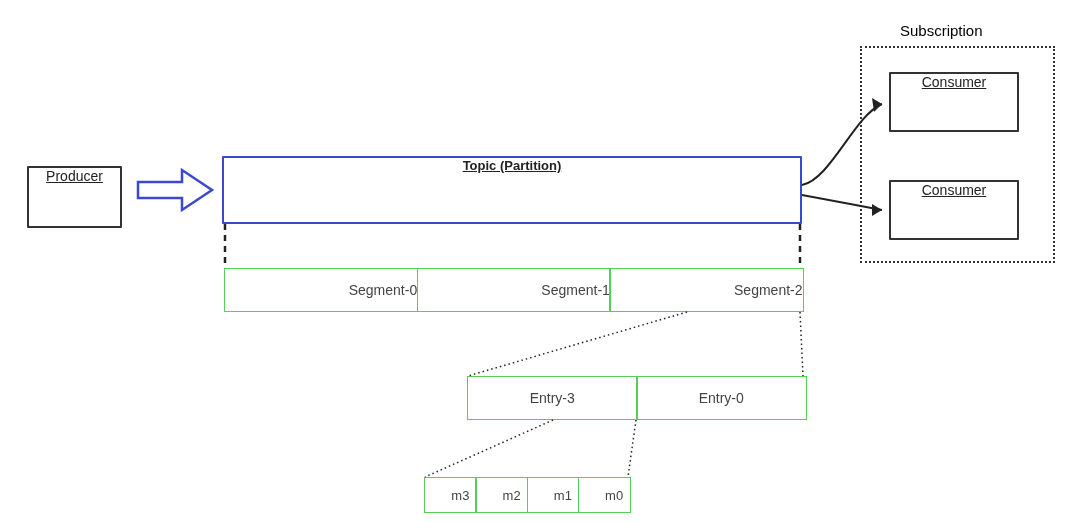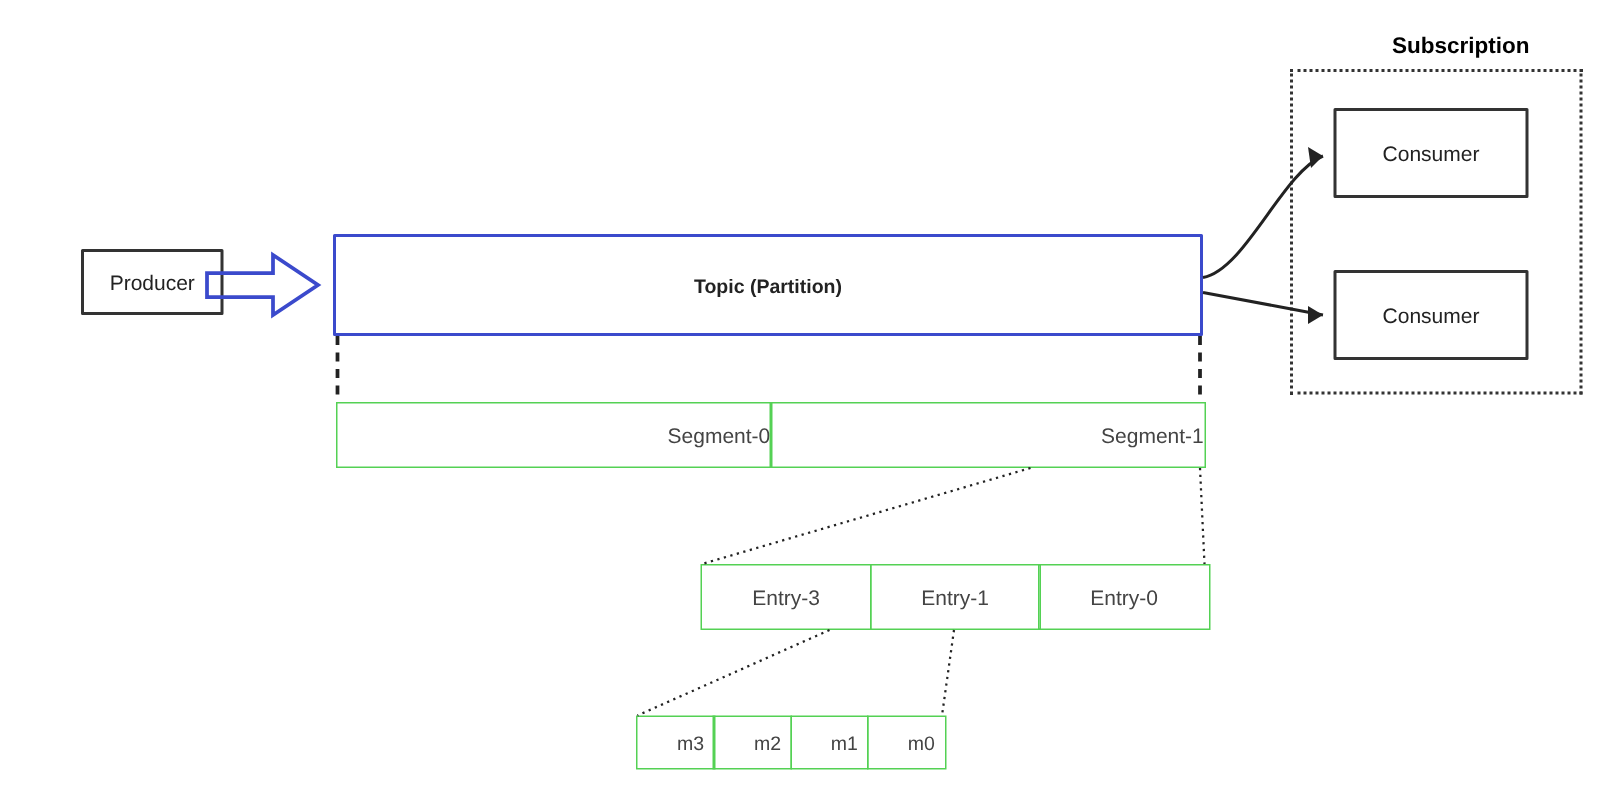--- a/index.html
+++ b/index.html
@@ -8,33 +8,33 @@
       background: #fff;
       width: 1080px;
       height: 523px;
       position: relative;
       overflow: hidden;
     }
     .box {
       border: 2px solid #333;
       background: #fff;
       display: flex;
-      align-items: center;
+      align-items: flex-start;
       justify-content: center;
       font-size: 14px;
       color: #222;
       position: absolute;
       border-radius: 1px;
+      text-decoration: underline;
     }
     .producer {
       left: 27px;
       top: 166px;
       width: 95px;
-      height: 44px;
-      margin-left: 27px;
+      height: 62px;
     }
     .topic {
       left: 222px;
       top: 156px;
       width: 580px;
       height: 68px;
       border: 2px solid #3b4acc;
       font-weight: bold;
       font-size: 13px;
     }
@@ -45,22 +45,21 @@
       width: 195px;
       height: 217px;
       border: 2px dotted #333;
       background: #fff;
     }
     .subscription-label {
       position: absolute;
       left: 900px;
       top: 22px;
       font-size: 15px;
-      font-weight: bold;
-      margin-left: 28px;
+      font-weight: normal;
     }
     .consumer1 {
       left: 889px;
       top: 72px;
       width: 130px;
       height: 60px;
     }
     .consumer2 {
       left: 889px;
       top: 180px;
@@ -151,28 +150,28 @@
   <span>Consumer</span>
 </div>
 
 <div class="segments">
   <div class="segment">
       <span>Segment-0</span>
     </div>
   <div class="segment">
       <span>Segment-1</span>
     </div>
+  <div class="segment">
+      <span>Segment-2</span>
+    </div>
 </div>
 
 <div class="entries">
   <div class="entry">
       <span>Entry-3</span>
-    </div>
-  <div class="entry">
-      <span>Entry-1</span>
     </div>
   <div class="entry">
       <span>Entry-0</span>
     </div>
 </div>
 
 <div class="messages">
   <div class="msg">
       <span>m3</span>
     </div>

